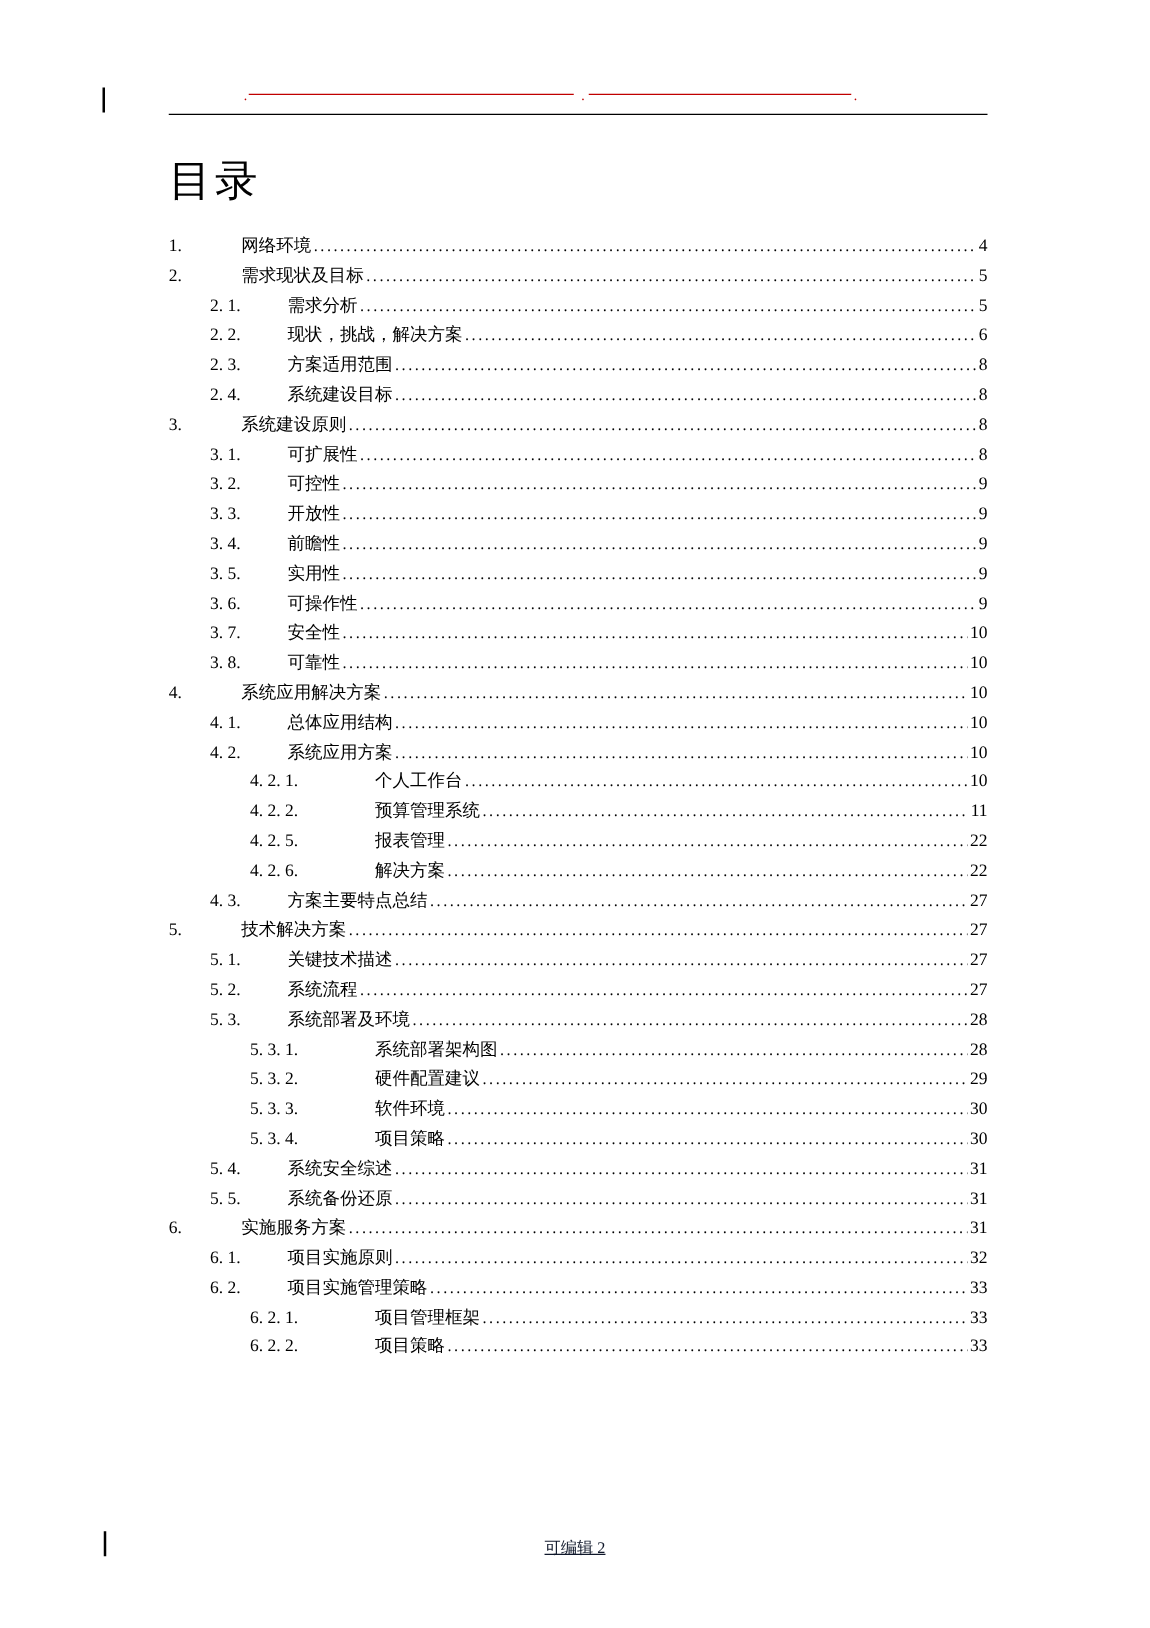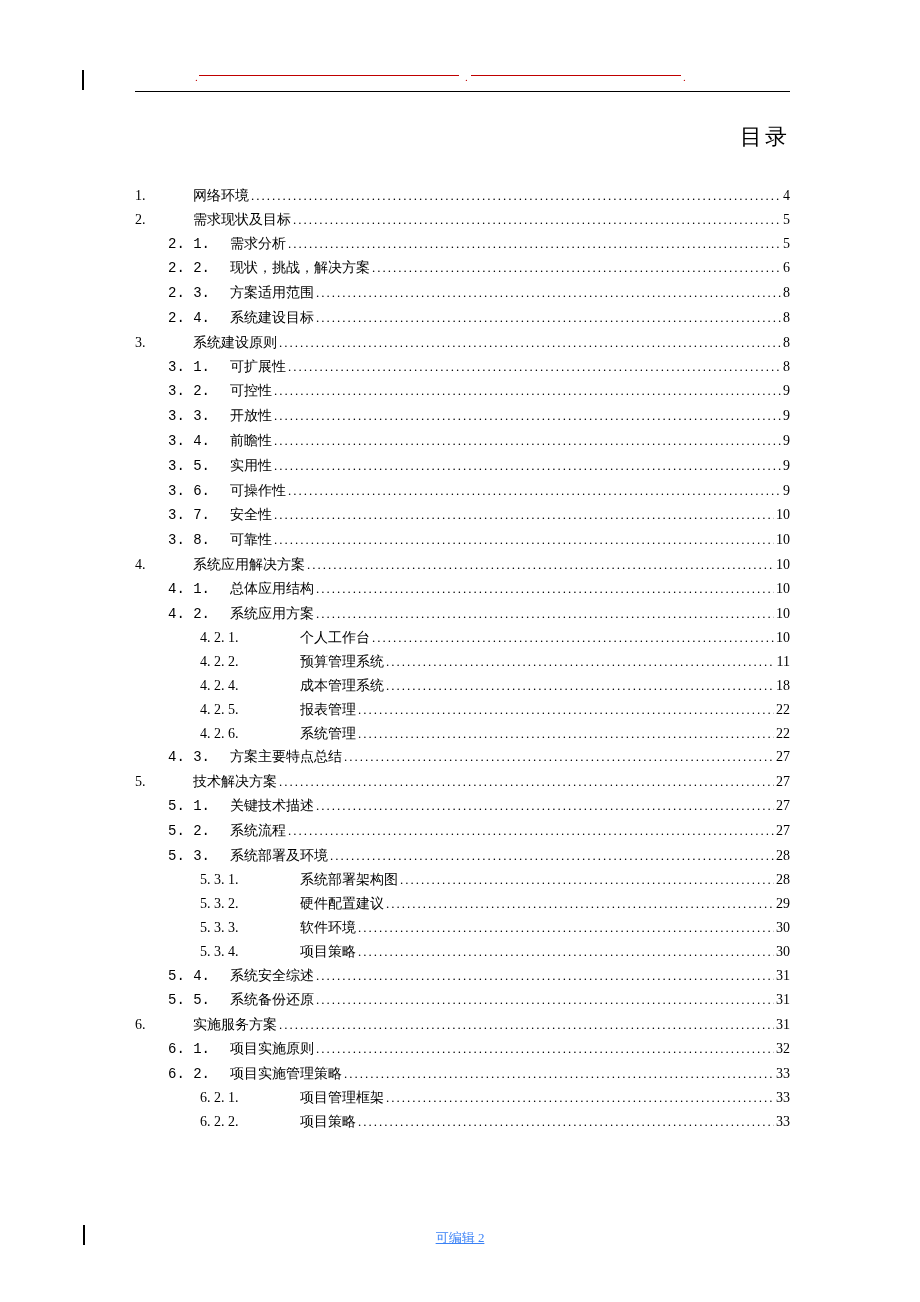--- a/index.html
+++ b/index.html
@@ -25,24 +25,24 @@
     }
     .cursor-mark-bottom {
       position: absolute;
       left: 83px;
       top: 1225px;
       width: 2px;
       height: 20px;
       background: #000;
     }
     .toc-title {
-      text-align: right;
-      font-size: 22px;
+      text-align: left;
+      font-size: 34px;
       font-weight: normal;
-      margin-bottom: 32px;
+      margin-bottom: 18px;
       font-family: "SimSun", "宋体", serif;
       letter-spacing: 3px;
     }
     .toc {
       font-size: 14px;
       line-height: 1.7;
     }
     .toc-entry {
       display: flex;
       align-items: baseline;
@@ -63,31 +63,31 @@
     }
     .toc-dots::after {
       content: "..........................................................................................................................................................................................................";
       font-size: 13px;
     }
     .toc-page {
       flex-shrink: 0;
     }
     .level-1 .toc-num { min-width: 58px; }
     .level-2 { padding-left: 33px; }
-    .level-2 .toc-num { min-width: 62px; font-family: Liberation Mono, monospace; }
+    .level-2 .toc-num { min-width: 62px; }
     .level-3 { padding-left: 65px; }
     .level-3 .toc-num { min-width: 100px; }
     .footer {
       position: absolute;
       bottom: 55px;
       left: 0;
       right: 0;
       text-align: center;
       font-size: 13px;
-      color: #3b82f6;
+      color: #0f172a;
       text-decoration: underline;
     }
     .header-line {
       position: relative;
       height: 14px;
       margin-bottom: 2px;
     }
     .header-underline-seg {
       position: absolute;
       border-bottom: 1px solid #c00000;
@@ -237,34 +237,28 @@
         <span class="toc-dots"></span>
         <span class="toc-page">10</span>
       </div>
       <div class="toc-entry level-3">
         <span class="toc-num">4. 2. 2.</span>
         <span class="toc-text">预算管理系统</span>
         <span class="toc-dots"></span>
         <span class="toc-page">11</span>
       </div>
       <div class="toc-entry level-3">
-        <span class="toc-num">4. 2. 4.</span>
-        <span class="toc-text">成本管理系统</span>
-        <span class="toc-dots"></span>
-        <span class="toc-page">18</span>
-      </div>
-      <div class="toc-entry level-3">
         <span class="toc-num">4. 2. 5.</span>
         <span class="toc-text">报表管理</span>
         <span class="toc-dots"></span>
         <span class="toc-page">22</span>
       </div>
       <div class="toc-entry level-3">
         <span class="toc-num">4. 2. 6.</span>
-        <span class="toc-text">系统管理</span>
+        <span class="toc-text">解决方案</span>
         <span class="toc-dots"></span>
         <span class="toc-page">22</span>
       </div>
       <div class="toc-entry level-2">
         <span class="toc-num">4. 3.</span>
         <span class="toc-text">方案主要特点总结</span>
         <span class="toc-dots"></span>
         <span class="toc-page">27</span>
       </div>
       <div class="toc-entry level-1">

